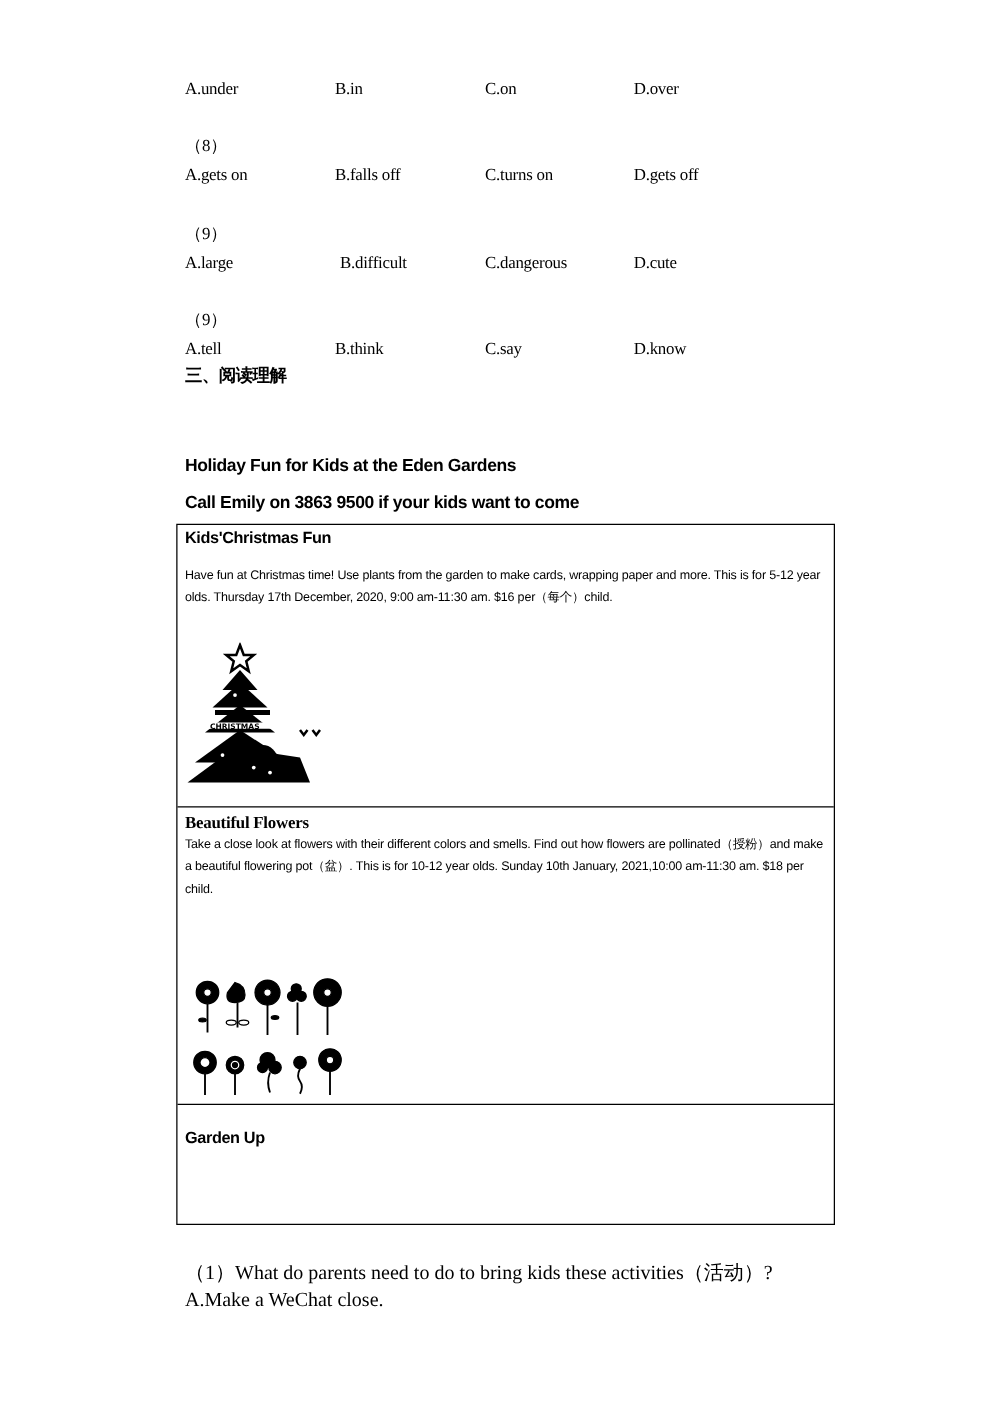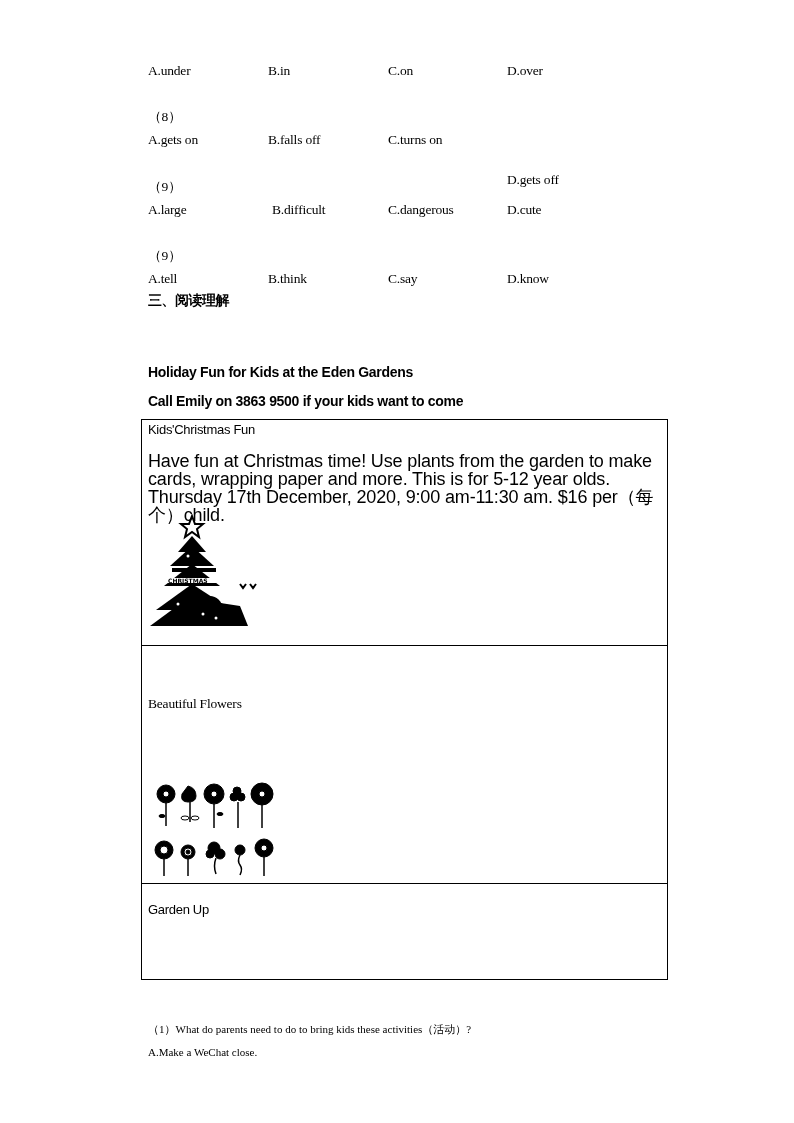--- a/index.html
+++ b/index.html
@@ -7,41 +7,41 @@
   .serif { font-family: "Liberation Serif", "DejaVu Serif", serif; }
   .sans { font-family: "Liberation Sans", "DejaVu Sans", sans-serif; }
   .abs { position: absolute; white-space: nowrap; }
   .opt { font-size: 13.5px; letter-spacing: -0.2px; }
   .qnum { font-size: 13.5px; }
   .section { font-size: 14px; font-weight: bold; letter-spacing: -0.5px; }
   .headline { font-size: 14px; font-weight: bold; letter-spacing: -0.3px; }
   .table-box { position: absolute; left: 141px; top: 419px; width: 527px; height: 561px; border: 1px solid #000; box-sizing: border-box; }
   .cell { position: absolute; left: 0; right: 0; border-bottom: 1px solid #000; box-sizing: border-box; }
   .cell:last-child { border-bottom: none; }
-  .cell-title { position: absolute; left: 6px; font-size: 13px; font-weight: normal; letter-spacing: -0.3px; }
-  .cell-title.serif { font-size: 13.5px; letter-spacing: -0.2px; margin-top: 46px; }
-  .cell-body { position: absolute; left: 6px; width: 512px; font-size: 18px; line-height: 18px; white-space: normal; letter-spacing: -0.15px; }
-  .q-text { font-size: 11px; margin-top: 14px; }
+  .cell-title { position: absolute; left: 6px; font-size: 13px; font-weight: bold; letter-spacing: -0.3px; }
+  .cell-title.serif { font-size: 13.5px; letter-spacing: -0.2px; }
+  .cell-body { position: absolute; left: 6px; width: 512px; font-size: 10px; line-height: 18px; white-space: normal; letter-spacing: -0.15px; }
+  .q-text { font-size: 16px; }
 </style>
 </head>
 <body>
 
 <div>
   <span class="abs serif opt" style="left:148px; top:63px;">A.under</span>
   <span class="abs serif opt" style="left:268px; top:63px;">B.in</span>
   <span class="abs serif opt" style="left:388px; top:63px;">C.on</span>
   <span class="abs serif opt" style="left:507px; top:63px;">D.over</span>
 </div>
 
 <div>
   <span class="abs serif qnum" style="left:148px; top:108px;">（8）</span>
   <span class="abs serif opt" style="left:148px; top:132px;">A.gets on</span>
   <span class="abs serif opt" style="left:268px; top:132px;">B.falls  off</span>
   <span class="abs serif opt" style="left:388px; top:132px;">C.turns on</span>
-  <span class="abs serif opt" style="left:507px; top:132px;margin-top:40px;">D.gets off</span>
+  <span class="abs serif opt" style="left:507px; top:132px;">D.gets off</span>
 </div>
 
 <div>
   <span class="abs serif qnum" style="left:148px; top:178px;">（9）</span>
   <span class="abs serif opt" style="left:148px; top:202px;">A.large</span>
   <span class="abs serif opt" style="left:272px; top:202px;">B.difficult</span>
   <span class="abs serif opt" style="left:388px; top:202px;">C.dangerous</span>
   <span class="abs serif opt" style="left:507px; top:202px;">D.cute</span>
 </div>
 
@@ -77,20 +77,21 @@
       <circle cx="30" cy="90" r="1.5" fill="#fff"></circle>
       <circle cx="55" cy="100" r="1.5" fill="#fff"></circle>
       <circle cx="68" cy="104" r="1.5" fill="#fff"></circle>
       <circle cx="40" cy="42" r="1.5" fill="#fff"></circle>
       <path d="M92,70 l3,4 l3,-4 M102,70 l3,4 l3,-4" stroke="#000" stroke-width="2" fill="none"></path>
     </svg>
   </div>
 
   <div class="cell" style="top:226px; height:238px;">
     <span class="abs cell-title serif" style="top:4px;">Beautiful Flowers</span>
+    <div class="cell-body sans" style="top:21px;">Take a close look at flowers with their different colors and smells. Find out how flowers are pollinated（授粉）and make a beautiful flowering pot（盆）. This is for 10-12 year olds. Sunday 10th January, 2021,10:00 am-11:30 am. $18 per child.</div>
     <svg style="position:absolute; left:12px; top:136px;" width="130" height="96" viewBox="0 0 130 96">
 
       <g fill="#000" stroke="#000">
         <circle cx="12" cy="12" r="9"></circle>
           <circle cx="12" cy="12" r="3" fill="#fff"></circle>
         <line x1="12" y1="21" x2="12" y2="44" stroke-width="1.5"></line>
         <ellipse cx="8" cy="34" rx="3" ry="1.5"></ellipse>
         <path d="M34,4 q8,2 8,10 q0,6 -8,6 q-8,0 -6,-8 z"></path>
         <line x1="36" y1="20" x2="36" y2="40" stroke-width="1.5"></line>
         <ellipse cx="31" cy="36" rx="4" ry="2" fill="none"></ellipse>

